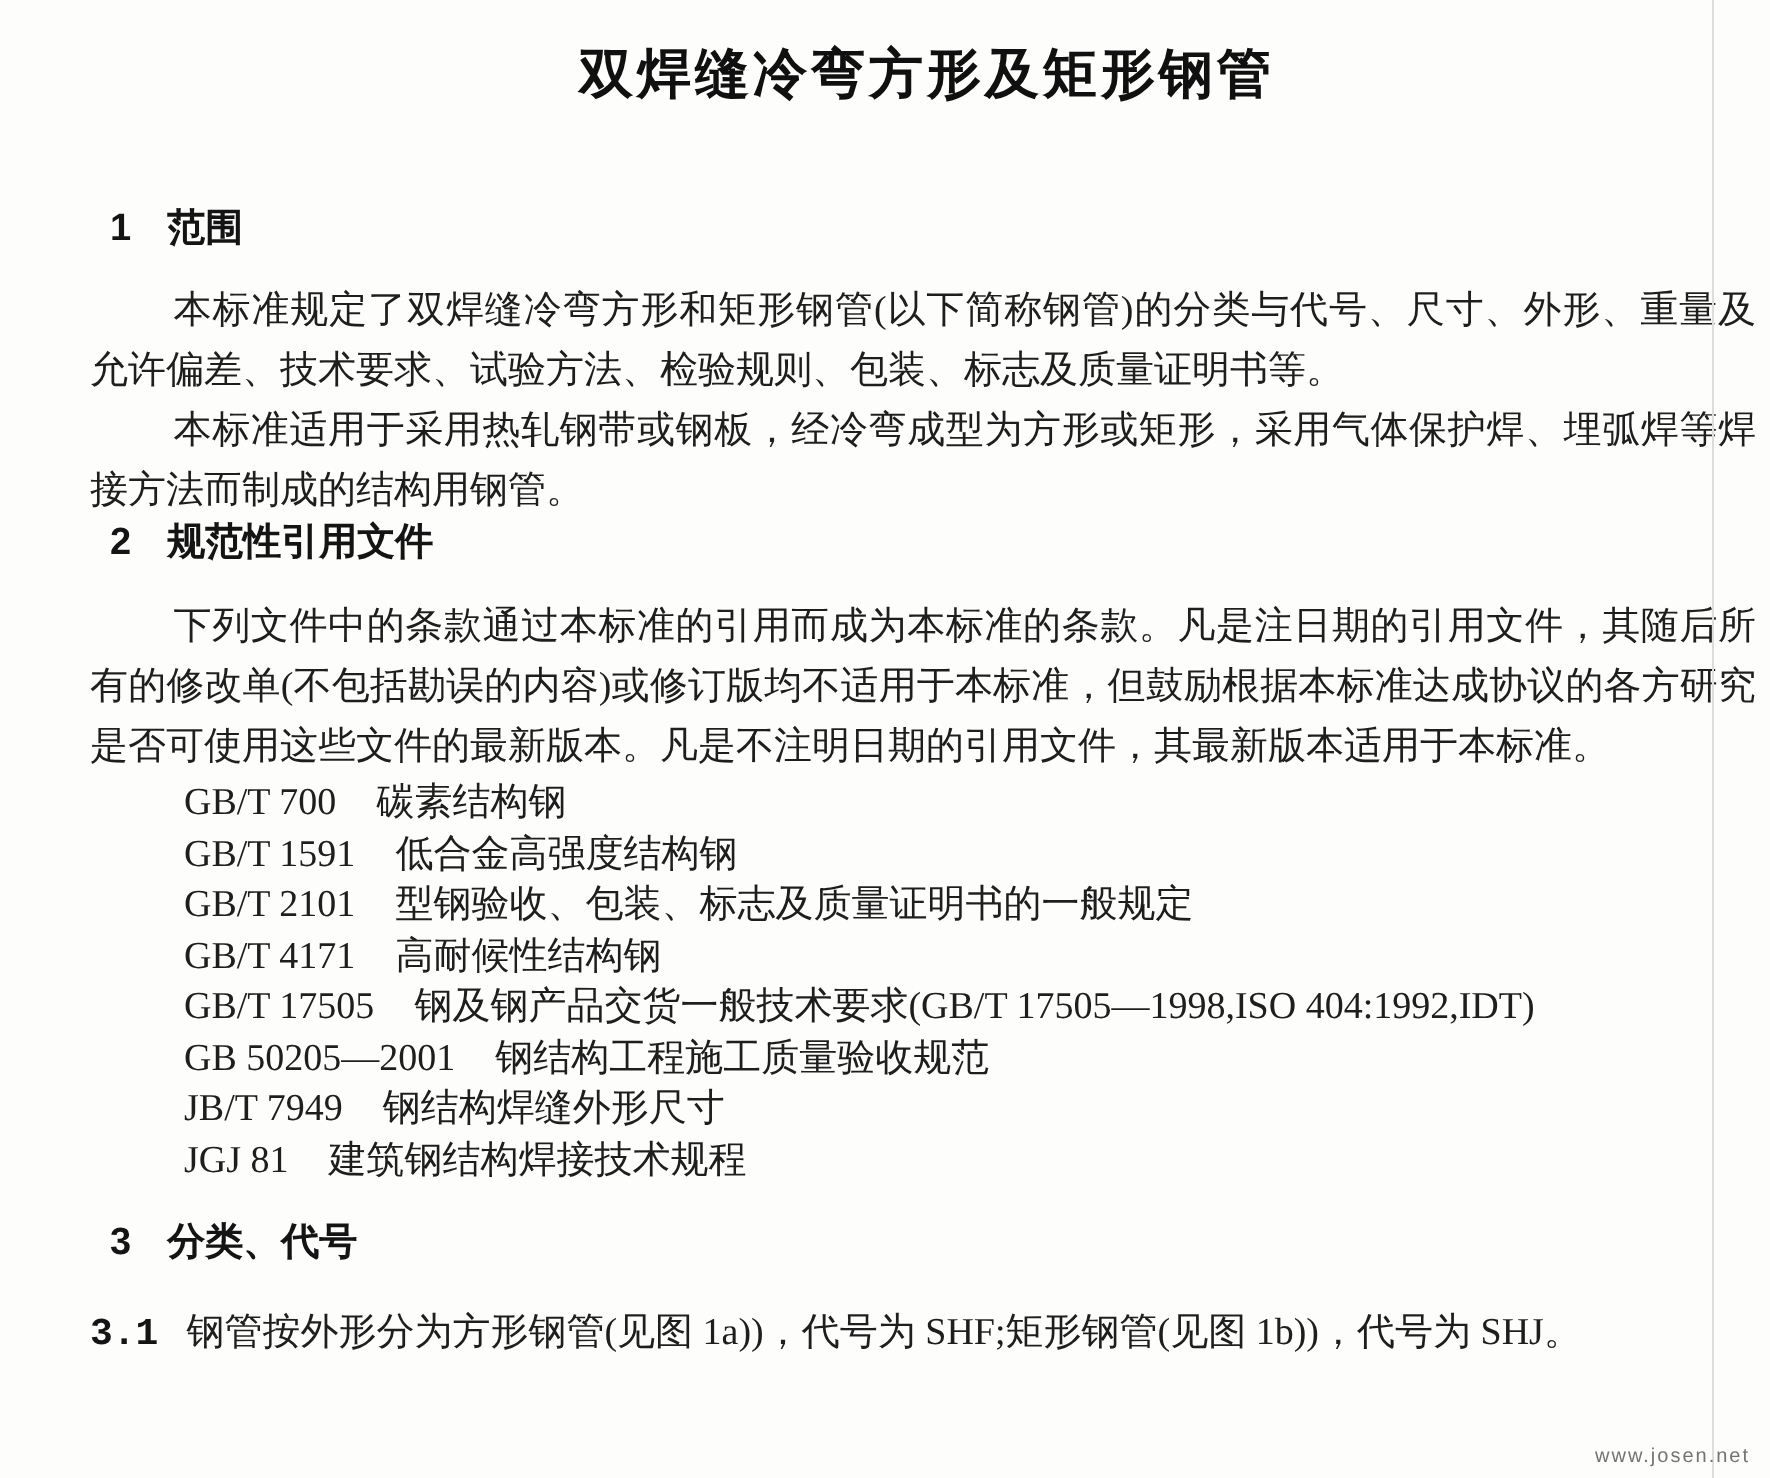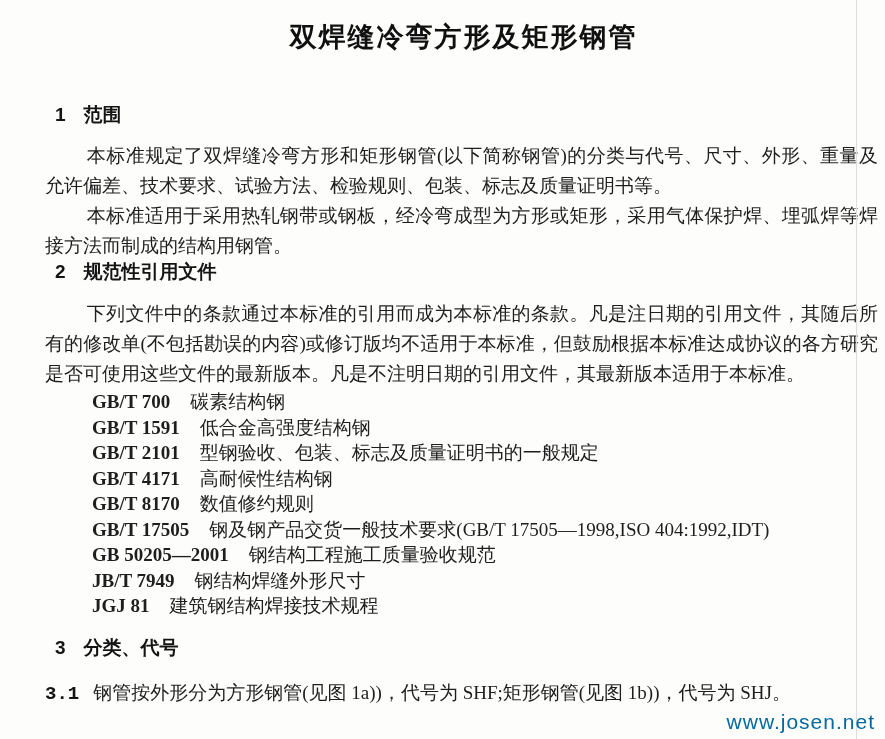--- a/index.html
+++ b/index.html
@@ -45,43 +45,43 @@
   }
   .para-block1 { margin-top: 13px; }
   .sec2-head { margin-top: -2px; }
   .intro-para { margin-top: 14px; }
   .ref-list { margin: 0 0 0 47px; }
   .ref-item {
     font-size: 19px;
     line-height: 25.5px;
     white-space: nowrap;
   }
-  .ref-code { display: inline-block; margin-right: 20px; font-weight: bold; }
+  .ref-code { display: inline-block; margin-right: 20px; }
   .sec3-head { margin-top: 16px; }
   .clause {
     margin: 17px 0 0 0;
     font-size: 19px;
     line-height: 30px;
     white-space: nowrap;
   }
   .clause-num {
     display: inline-block;
     margin-right: 14px;
     font-family: Liberation Mono, monospace;
     font-weight: 700;
     color: #141414;
   }
   .watermark {
     position: absolute;
     right: 10px;
     bottom: 5px;
     font-family: "Liberation Sans", "DejaVu Sans", sans-serif;
-    font-size: 21px;
+    font-size: 10px;
     letter-spacing: 1px;
-    color: #0369a1;
+    color: #737373;
   }
   .scan-line {
     position: absolute;
     left: 856px;
     top: 0;
     width: 1px;
     height: 739px;
     background: #dddddd;
   }
 </style>
@@ -121,23 +121,20 @@
         </div>
 
         <div class="ref-item">
           <span class="ref-code">GB/T 2101</span><span class="ref-title">型钢验收、包装、标志及质量证明书的一般规定</span>
         </div>
 
         <div class="ref-item">
           <span class="ref-code">GB/T 4171</span><span class="ref-title">高耐候性结构钢</span>
         </div>
 
-        <div class="ref-item">
-          <span class="ref-code">GB/T 8170</span><span class="ref-title">数值修约规则</span>
-        </div>
 
         <div class="ref-item">
           <span class="ref-code">GB/T 17505</span><span class="ref-title">钢及钢产品交货一般技术要求(GB/T 17505—1998,ISO 404:1992,IDT)</span>
         </div>
 
         <div class="ref-item">
           <span class="ref-code">GB 50205—2001</span><span class="ref-title">钢结构工程施工质量验收规范</span>
         </div>
 
         <div class="ref-item">

